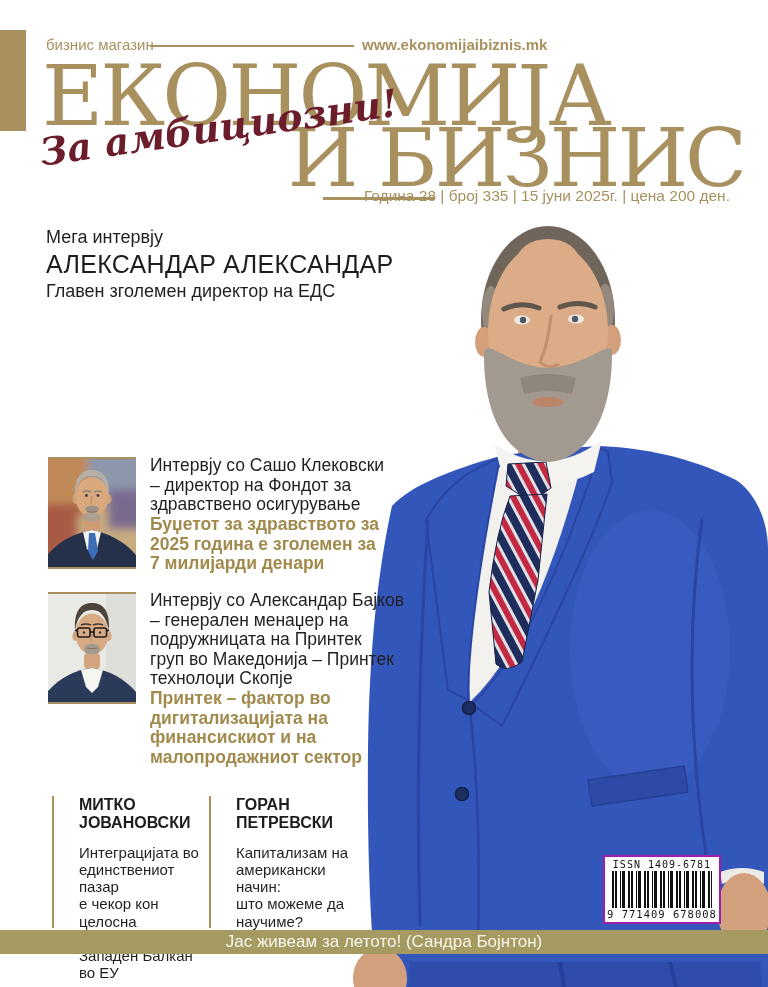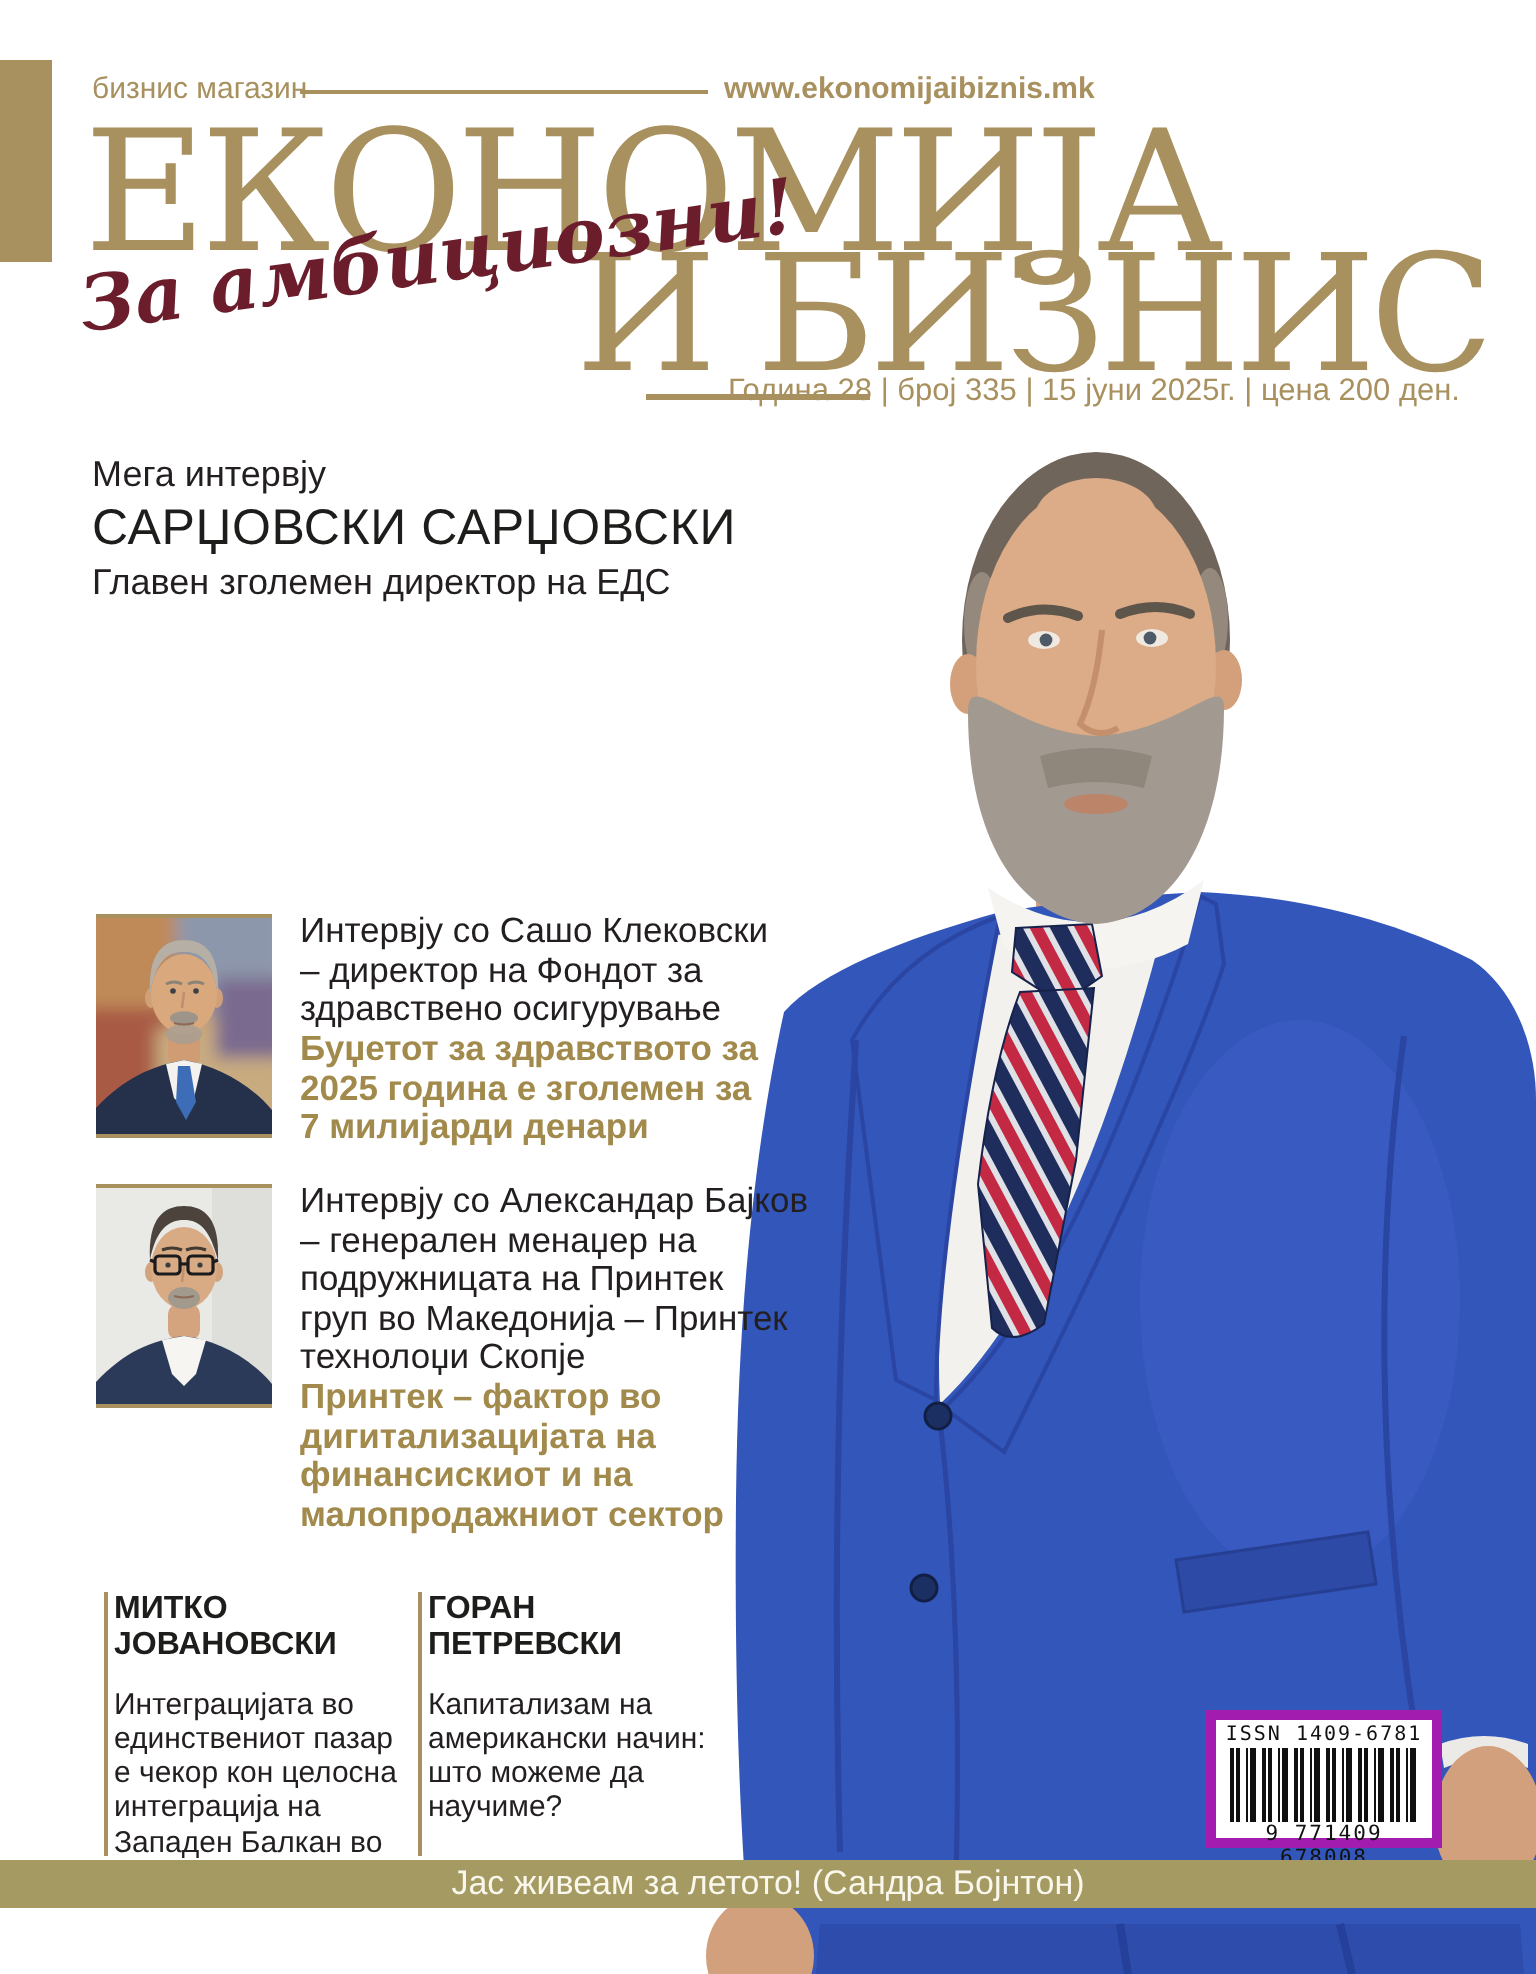--- a/index.html
+++ b/index.html
@@ -32,29 +32,29 @@
   .photo1{left:48px;top:457px;}
   .photo2{left:48px;top:592px;}
   .feat{font-size:17.5px;line-height:1.12;}
   .feat-intro{color:#231f20;}
   .feat-headline{color:#a18a4c;font-weight:bold;}
   .f1i{left:150px;top:456px;}
   .f1h{left:150px;top:515px;}
   .f2i{left:150px;top:591px;}
   .f2h{left:150px;top:689px;}
   
-  .column{top:796px;height:132px;border-left:2px solid #a8905f;padding-left:3px;box-sizing:border-box;}
+  .column{top:796px;height:132px;border-left:2px solid #a8905f;padding-left:25px;box-sizing:border-box;}
   .col1{left:52px;width:152px;}
   .col2{left:209px;width:152px;}
   .col-author{font-size:16px;font-weight:bold;line-height:1.13;color:#1d1d1b;}
   .col-title{margin-top:12px;font-size:15px;line-height:1.14;color:#231f20;}
   
   .portrait-main{left:350px;top:220px;width:418px;height:767px;z-index:1;}
   
-  .barcode{left:603px;top:855px;width:118px;height:69px;background:#fff;border:5px solid #a21caf;
+  .barcode{left:603px;top:855px;width:118px;height:69px;background:#fff;border:2px solid #a21caf;
            box-sizing:border-box;z-index:3;text-align:center;}
   .issn{font-family:"DejaVu Sans Mono",monospace;font-size:10px;letter-spacing:1px;color:#111;margin-top:2px;}
   .bars{height:37px;margin:1px 7px 0;
         background:repeating-linear-gradient(90deg,#101010 0 2px,#fff 2px 3px,#101010 3px 5px,#fff 5px 8px,
                    #101010 8px 9px,#fff 9px 10px,#101010 10px 13px,#fff 13px 16px);}
   .barcode-number{font-family:"DejaVu Sans Mono",monospace;font-size:10.5px;letter-spacing:1px;color:#111;}
   
   .footer-bar{left:0;top:930px;width:768px;height:24px;background:#a49a62;z-index:4;
               display:flex;align-items:center;justify-content:center;}
   .footer-quote{color:#faf7ec;font-size:17px;}
@@ -68,21 +68,21 @@
   <div class="abs tagline z2">бизнис магазин</div>
   <div class="abs rule-top"></div>
   <div class="abs website z2">www.ekonomijaibiznis.mk</div>
   <div class="abs masthead masthead1 z2">ЕКОНОМИЈА</div>
   <div class="abs masthead masthead2 z2">И БИЗНИС</div>
   <div class="abs slogan z2">За амбициозни!</div>
   <div class="abs rule-issue"></div>
   <div class="abs issue-info z2">Година 28 | број 335 | 15 јуни 2025г. | цена 200 ден.</div>
 
   <div class="abs kicker z2">Мега интервју</div>
-  <div class="abs name z2">САРЏОВСКИ САРЏОВСКИ</div>
+  <div class="abs name z2">АЛЕКСАНДАР АЛЕКСАНДАР</div>
   <div class="abs role z2">Главен зголемен директор на ЕДС</div>
 
   <svg class="abs portrait-main" viewBox="0 0 418 767" xmlns="http://www.w3.org/2000/svg">
     <defs>
       <pattern id="tieStripes" width="20" height="20" patternUnits="userSpaceOnUse" patternTransform="rotate(62)">
         <rect width="20" height="20" fill="#1e2d5c"></rect>
         <rect y="0" width="20" height="3" fill="#dfe1e6"></rect>
         <rect y="3" width="20" height="6" fill="#c32943"></rect>
         <rect y="9" width="20" height="3" fill="#dfe1e6"></rect>
       </pattern>

